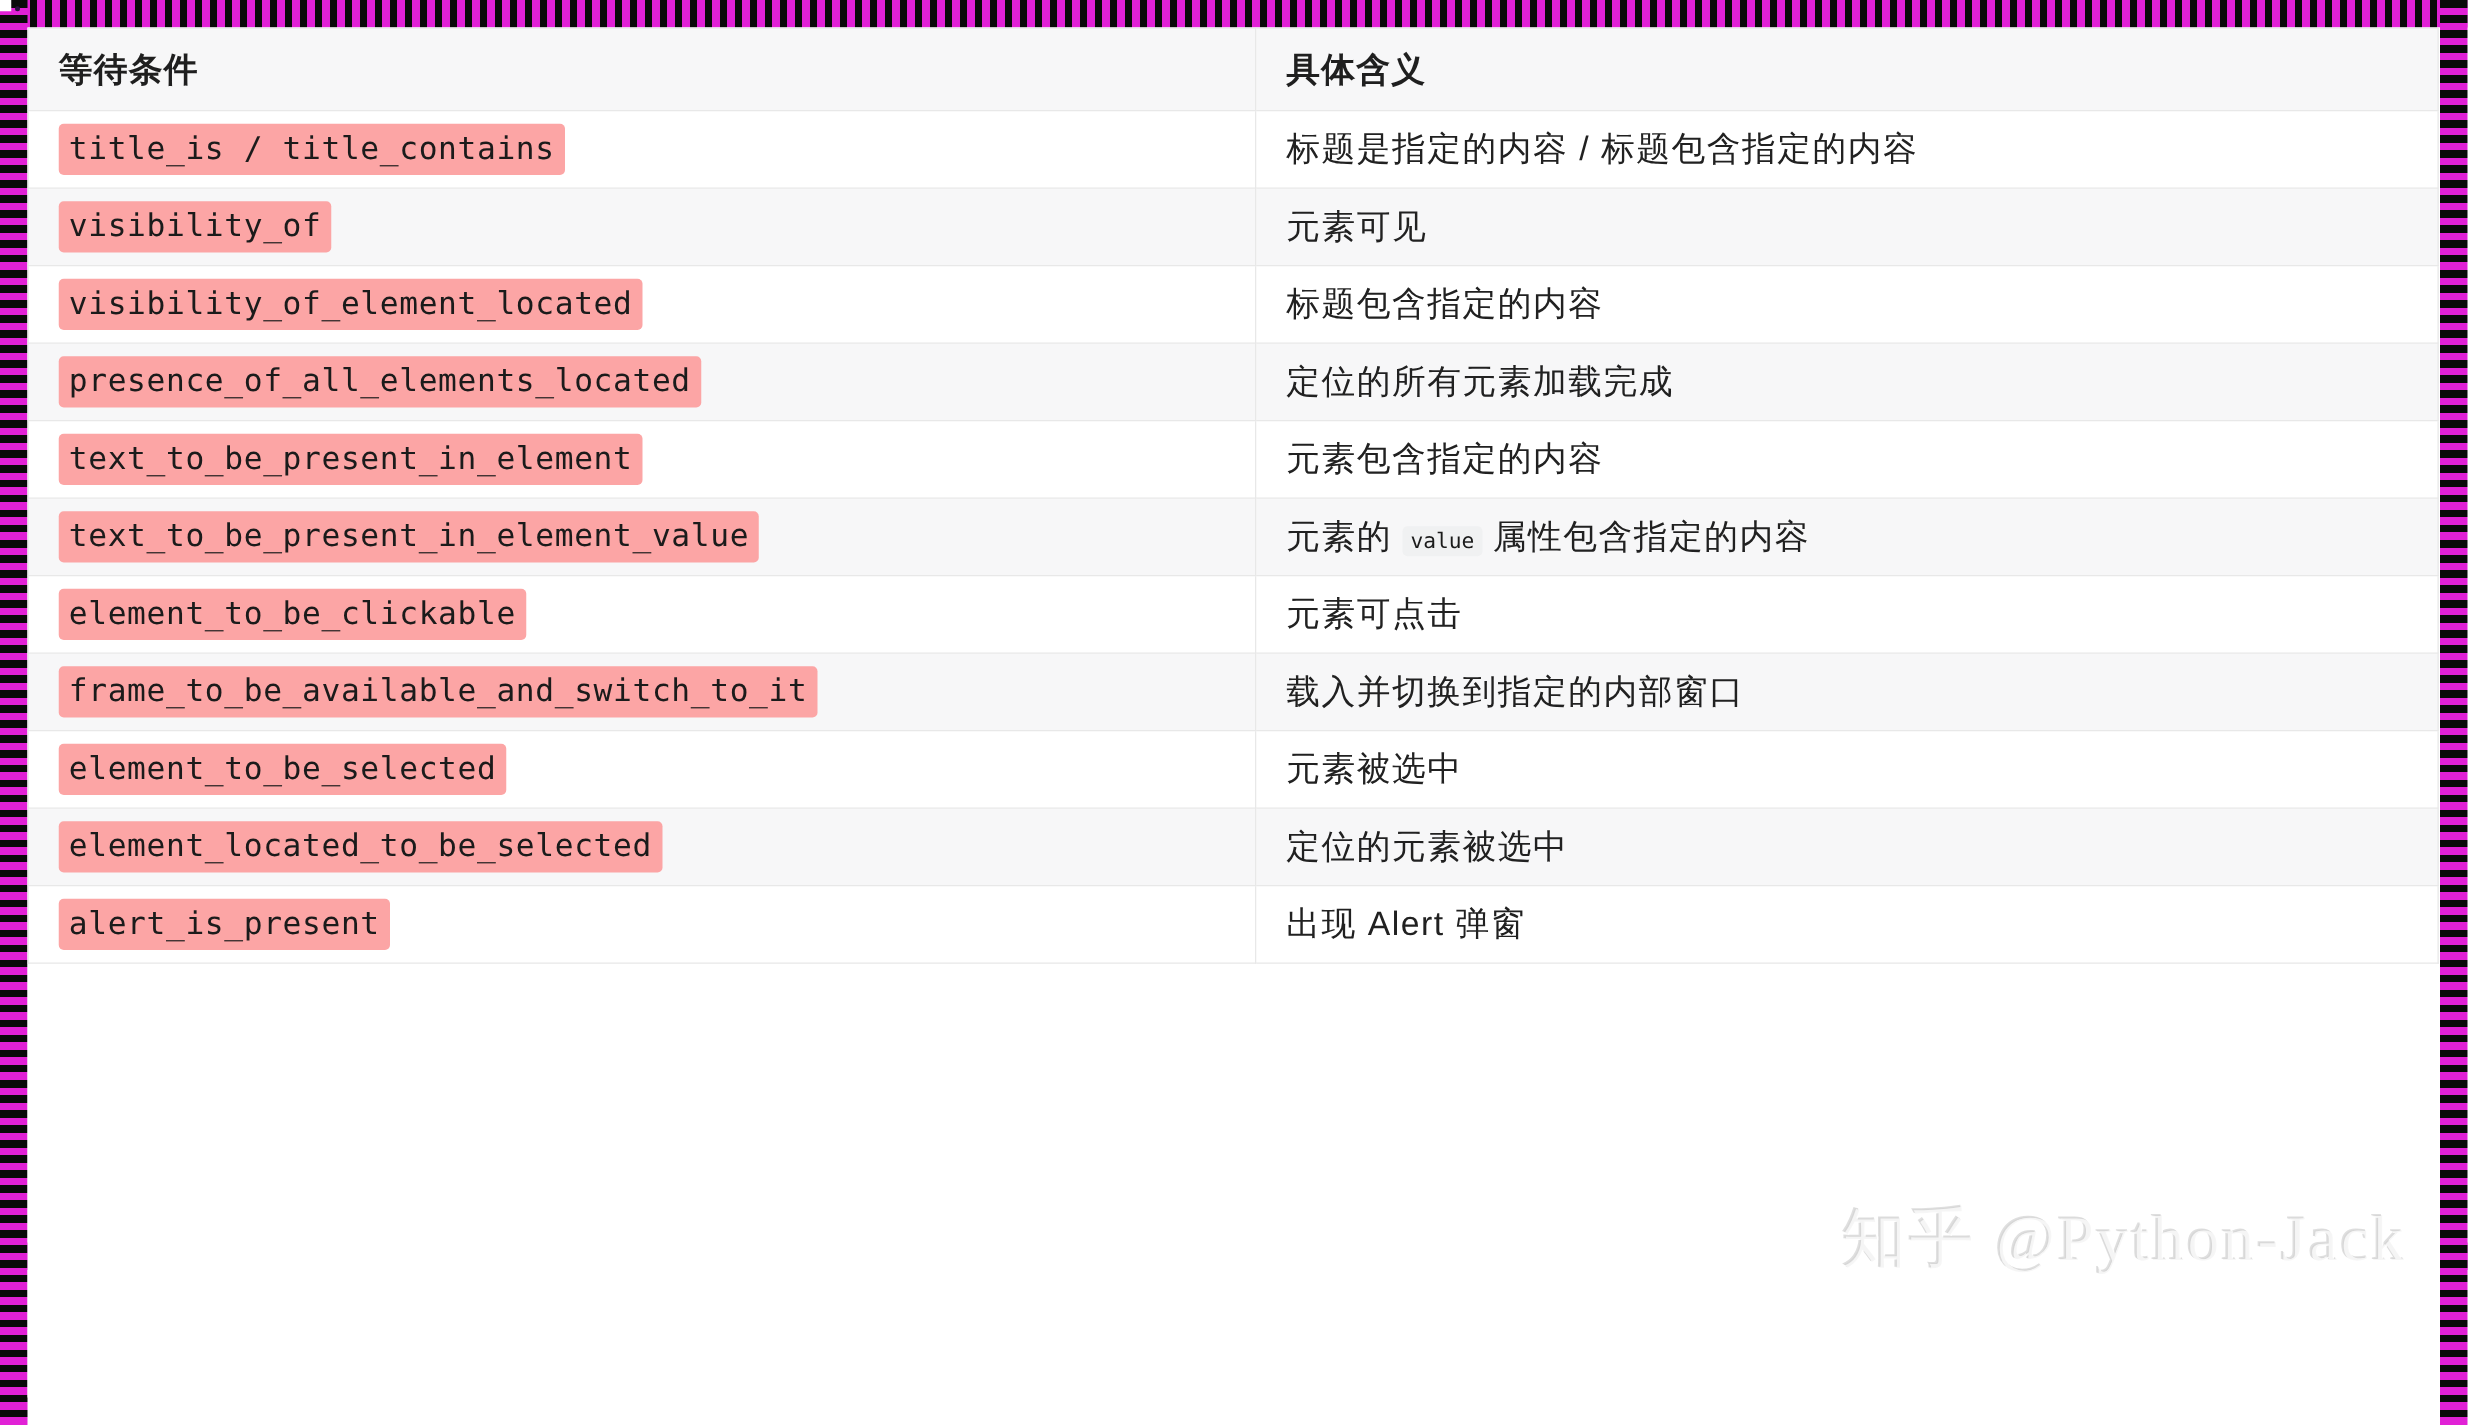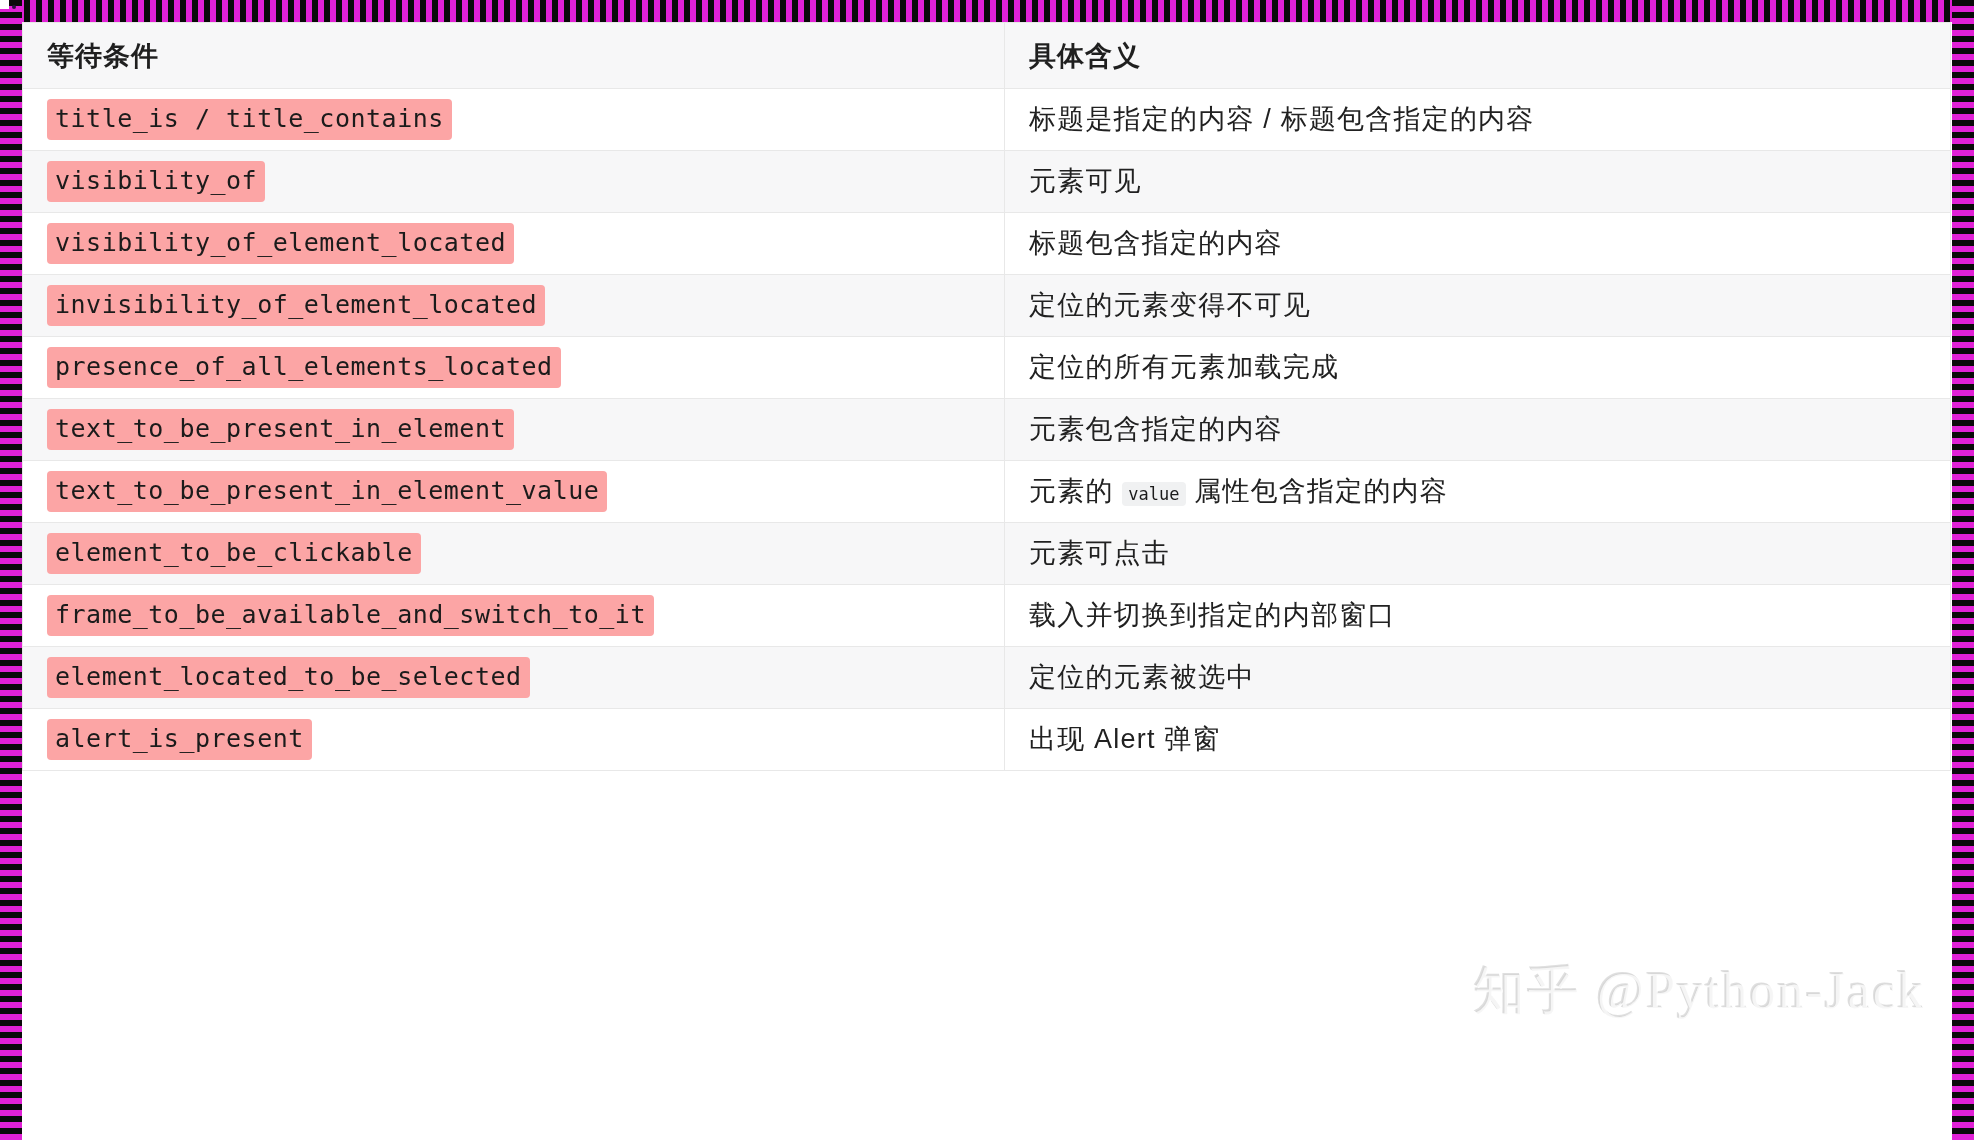--- a/index.html
+++ b/index.html
@@ -200,42 +200,42 @@
             </tr>
             <tr>
               <td><span class="code">visibility_of</span></td>
               <td><span class="desc"><span>元素可见</span></span></td>
             </tr>
             <tr>
               <td><span class="code">visibility_of_element_located</span></td>
               <td><span class="desc"><span>标题包含指定的内容</span></span></td>
             </tr>
             <tr>
-              <td><span class="code">invisibility_of_element_located</span></td>
-              <td><span class="desc"><span>定位的元素变得不可见</span></span></td>
-            </tr>
-            <tr>
               <td><span class="code">presence_of_all_elements_located</span></td>
               <td><span class="desc"><span>定位的所有元素加载完成</span></span></td>
             </tr>
             <tr>
               <td><span class="code">text_to_be_present_in_element</span></td>
               <td><span class="desc"><span>元素包含指定的内容</span></span></td>
             </tr>
             <tr>
               <td><span class="code">text_to_be_present_in_element_value</span></td>
               <td><span class="desc"><span>元素的 </span><span class="code-inline">value</span><span> 属性包含指定的内容</span></span></td>
             </tr>
             <tr>
               <td><span class="code">element_to_be_clickable</span></td>
               <td><span class="desc"><span>元素可点击</span></span></td>
             </tr>
             <tr>
               <td><span class="code">frame_to_be_available_and_switch_to_it</span></td>
               <td><span class="desc"><span>载入并切换到指定的内部窗口</span></span></td>
+            </tr>
+            <tr>
+              <td><span class="code">element_to_be_selected</span></td>
+              <td><span class="desc"><span>元素被选中</span></span></td>
             </tr>
             <tr>
               <td><span class="code">element_located_to_be_selected</span></td>
               <td><span class="desc"><span>定位的元素被选中</span></span></td>
             </tr>
             <tr>
               <td><span class="code">alert_is_present</span></td>
               <td><span class="desc"><span>出现 Alert 弹窗</span></span></td>
             </tr>
           </tbody>

